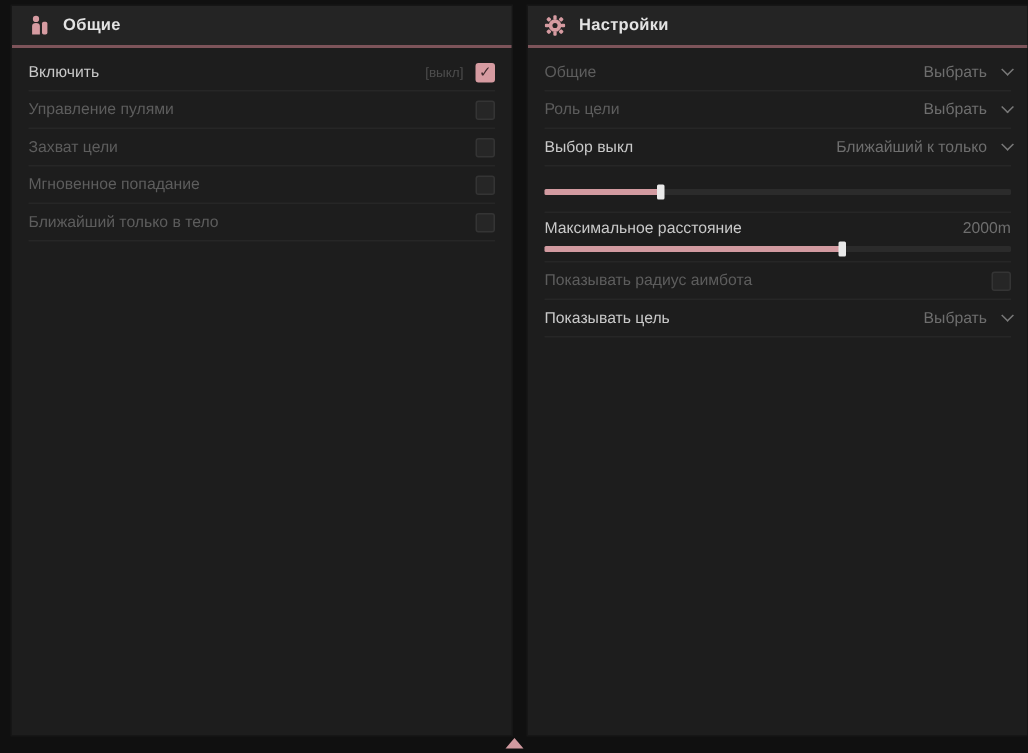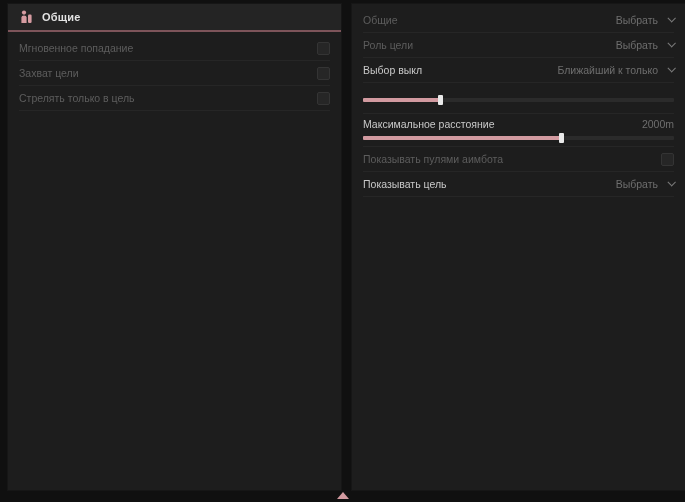--- a/index.html
+++ b/index.html
@@ -63,42 +63,70 @@
     <div class="panel-header">
       <svg class="hicon" viewBox="0 0 14 14">
         <circle cx="5" cy="2.6" r="2.1" fill="#d69ba1"></circle>
         <path d="M2.4 13 L2.4 7.4 Q2.4 5.4 5 5.4 Q7.6 5.4 7.6 7.4 L7.6 13 Z" fill="#d69ba1"></path>
         <rect x="9" y="4.5" width="3.6" height="8.5" rx="1.2" fill="#d69ba1"></rect>
       </svg>
       <span class="panel-title">Общие</span>
     </div>
     <div class="rows">
 
-
+      <div class="row">
+        <span class="lbl-bright">Включить</span>
+        <span class="right-group">
+          <span class="state-tag">[выкл]</span>
+          <span class="checkbox on">✓</span>
+        </span>
+      </div>
 
 
       <div class="row">
-        <span class="lbl-dim">Мгновенное попадание</span>
+        <span class="lbl-dim">Управление пулями</span>
         <span class="checkbox">✓</span>
       </div>
 
       <div class="row">
         <span class="lbl-dim">Захват цели</span>
         <span class="checkbox">✓</span>
       </div>
 
       <div class="row">
-        <span class="lbl-dim">Стрелять только в цель</span>
+        <span class="lbl-dim">Мгновенное попадание</span>
+        <span class="checkbox">✓</span>
+      </div>
+
+      <div class="row">
+        <span class="lbl-dim">Ближайший только в тело</span>
         <span class="checkbox">✓</span>
       </div>
 
     </div>
   </div>
 
   <div class="panel right">
+    <div class="panel-header">
+      <svg class="hicon" viewBox="0 0 14 14">
+        <g fill="#d69ba1">
+          <circle cx="7" cy="7" r="4.2"></circle>
+          <rect x="5.9" y="0.2" width="2.2" height="3" rx="0.8"></rect>
+          <rect x="5.9" y="10.8" width="2.2" height="3" rx="0.8"></rect>
+          <rect x="0.2" y="5.9" width="3" height="2.2" rx="0.8"></rect>
+          <rect x="10.8" y="5.9" width="3" height="2.2" rx="0.8"></rect>
+          <rect x="1.6" y="1.6" width="2.6" height="2.6" rx="0.8" transform="rotate(45 2.9 2.9)"></rect>
+          <rect x="9.8" y="1.6" width="2.6" height="2.6" rx="0.8" transform="rotate(45 11.1 2.9)"></rect>
+          <rect x="1.6" y="9.8" width="2.6" height="2.6" rx="0.8" transform="rotate(45 2.9 11.1)"></rect>
+          <rect x="9.8" y="9.8" width="2.6" height="2.6" rx="0.8" transform="rotate(45 11.1 11.1)"></rect>
+        </g>
+        <circle cx="7" cy="7" r="1.7" fill="#242424"></circle>
+      </svg>
+      <span class="panel-title">Настройки</span>
+    </div>
     <div class="rows">
 
       <div class="row">
         <span class="lbl-dim">Общие</span>
         <span class="dropdown">
           <span class="val-dim">Выбрать</span>
           <span class="chevron"></span>
         </span>
       </div>
 
@@ -132,21 +160,21 @@
           <span class="val-dim">2000m</span>
         </div>
         <div class="slider-track">
           <div class="slider-fill" style="width: 64%;">
             <div class="slider-handle"></div>
           </div>
         </div>
       </div>
 
       <div class="row">
-        <span class="lbl-dim">Показывать пулями аимбота</span>
+        <span class="lbl-dim">Показывать радиус аимбота</span>
         <span class="checkbox">✓</span>
       </div>
 
       <div class="row">
         <span class="lbl-bright">Показывать цель</span>
         <span class="dropdown">
           <span class="val-dim">Выбрать</span>
           <span class="chevron"></span>
         </span>
       </div>

